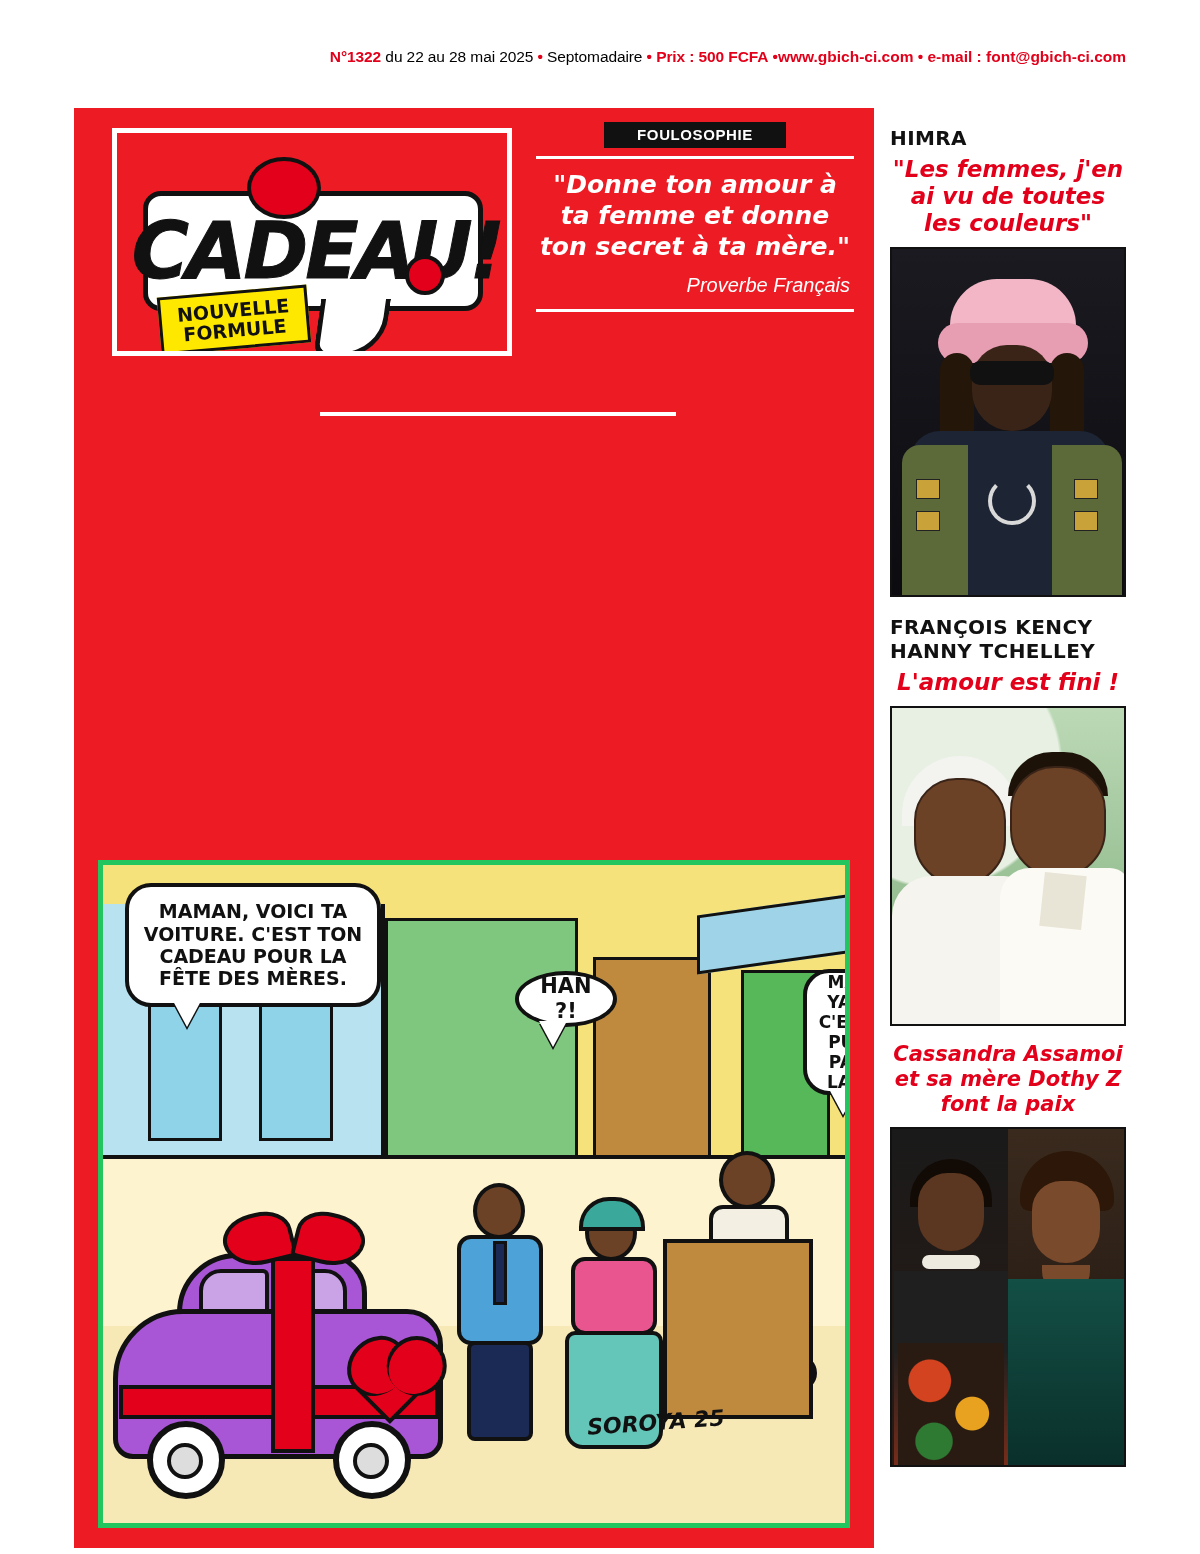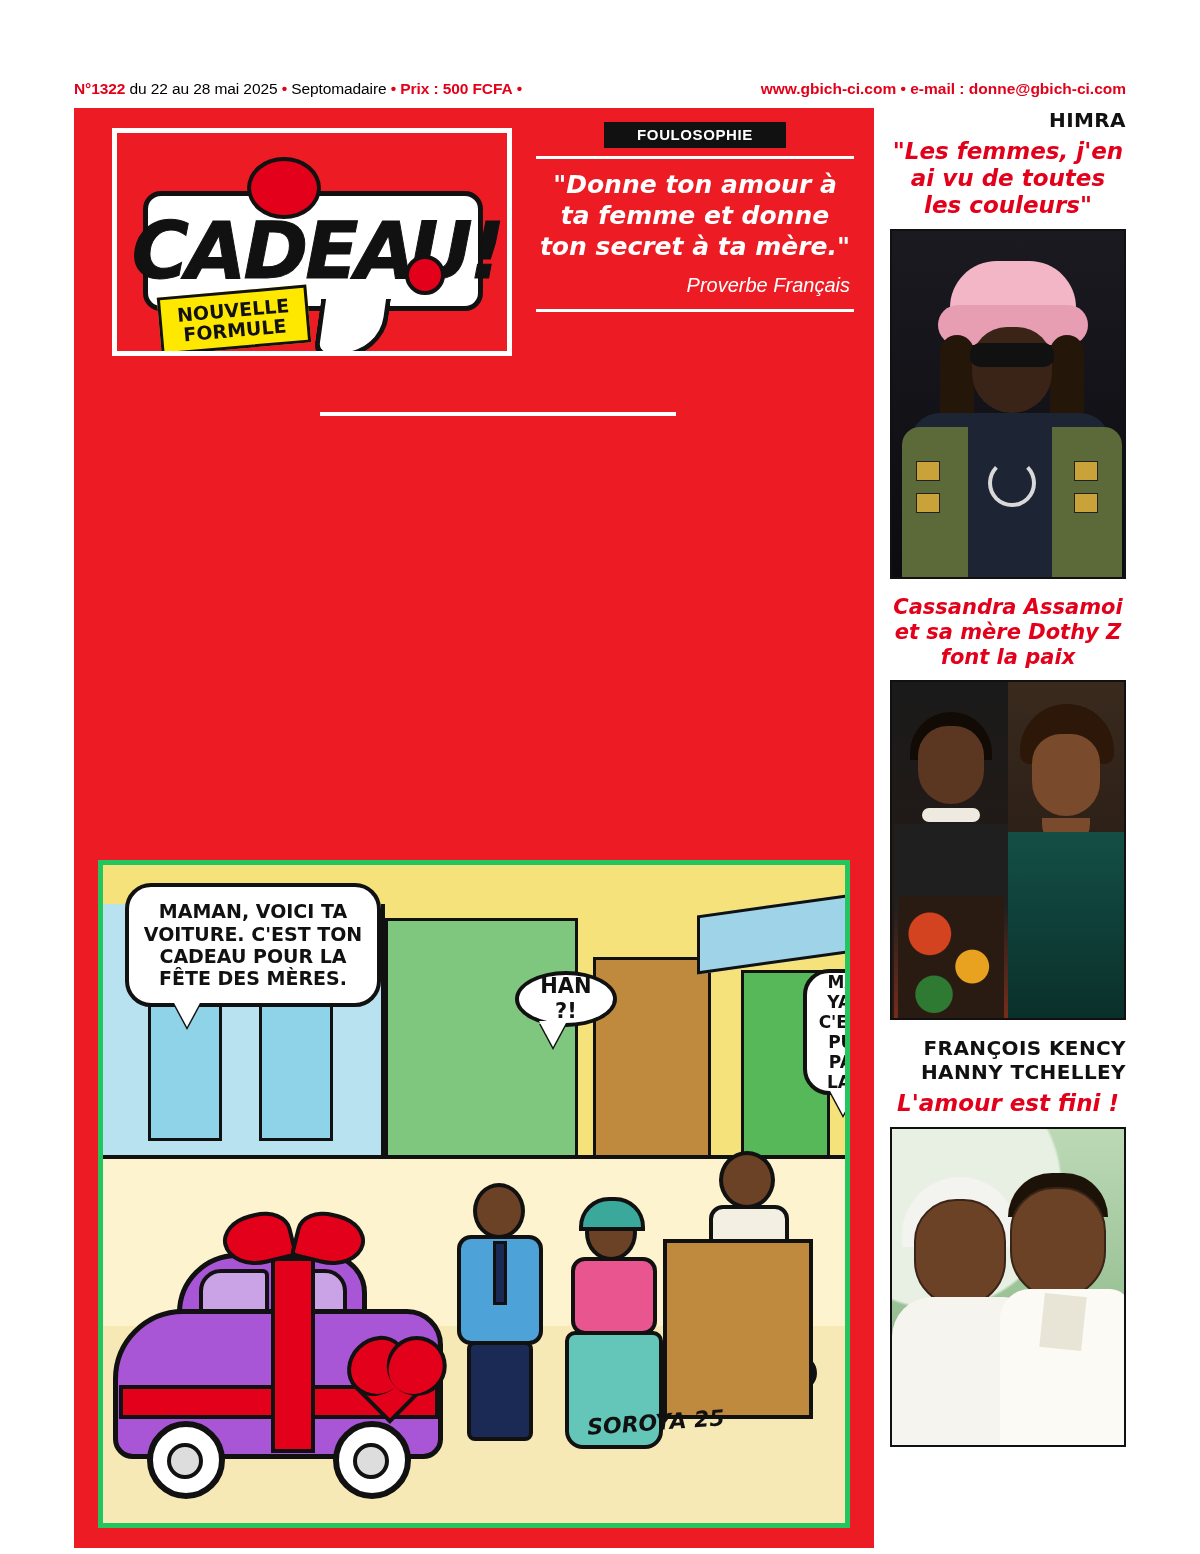--- a/index.html
+++ b/index.html
@@ -7,23 +7,22 @@
     width: 1200px; height: 1554px;
     background: #ffffff;
     font-family: "Liberation Sans", sans-serif;
     overflow: hidden;
   }
   .page { position: relative; width: 1200px; height: 1554px; background: #fff; }
 
   
   .topbar {
     position: absolute; left: 0; top: 0; width: 1200px; height: 74px;
-    display: flex; align-items: flex-end; justify-content: space-between;
+    display: flex; align-items: flex-end; justify-content: flex-end;
     padding: 0 74px 8px 74px;
-    margin-top: 32px;
   }
   .topbar-left { font-size: 15.5px; color: #000; white-space: nowrap; letter-spacing: -0.1px; }
   .topbar-left b { color: #e2001a; font-weight: 700; }
   .topbar-left .sep { color: #e2001a; font-weight: 700; }
   .topbar-right { font-size: 15.5px; color: #e2001a; font-weight: 700; white-space: nowrap; }
 
   
   .redpanel {
     position: absolute; left: 74px; top: 108px;
     width: 800px; height: 1440px;
@@ -151,22 +150,22 @@
   .b4:after { left: 22px; }
   .signature {
     position: absolute; right: 120px; bottom: 88px; color: #111;
     font-size: 22px; font-weight: 700; font-style: italic;
     font-family: "DejaVu Sans", sans-serif; transform: rotate(-4deg);
   }
 
   
   .rightcol { position: absolute; left: 890px; top: 108px; width: 236px; }
   .r-title {
-    text-align: right; color: #111; font-size: 20px; font-weight: 900;
-    letter-spacing: .4px; font-family: "DejaVu Sans", sans-serif;
+    text-align: left; color: #111; font-size: 20px; font-weight: 900;
+    letter-spacing: .4px; font-family: "DejaVu Sans", sans-serif; margin-top: 18px;
   }
   .r-sub {
     text-align: center; color: #e2001a; font-size: 23px; line-height: 27px;
     font-weight: 700; font-style: italic; font-family: "DejaVu Sans", sans-serif;
     margin-top: 6px;
   }
   .r-sub.small { font-size: 21px; line-height: 25px; }
   .photo { position: relative; width: 236px; border: 2px solid #111; overflow: hidden; }
 
   
@@ -223,21 +222,21 @@
   <div class="topbar">
     <div class="topbar-left">
       <b>N°1322</b>
       <span>du 22 au 28 mai 2025</span>
       <span class="sep">•</span>
       <span>Septomadaire</span>
       <span class="sep">•</span>
       <b>Prix : 500 FCFA</b>
       <span class="sep">•</span>
     </div>
-    <div class="topbar-right">www.gbich-ci.com  •  e-mail : donne@gbich-ci.com</div>
+    <div class="topbar-right">www.gbich-ci.com  •  e-mail : font@gbich-ci.com</div>
   </div>
 
   <div class="redpanel">
 
     <div class="logo-box">
       <div class="logo-inner">
         <div class="logo-bubble"></div>
         <div class="logo-tail"></div>
         <div class="logo-dot1"></div>
         <div class="logo-text">CADEAU!</div>
@@ -332,47 +331,47 @@
         <div class="p1-jacket-r"></div>
         <div class="p1-patch" style="left:24px; top:230px;"></div>
         <div class="p1-patch" style="left:24px; top:262px;"></div>
         <div class="p1-patch" style="left:182px; top:230px;"></div>
         <div class="p1-patch" style="left:182px; top:262px;"></div>
         <div class="p1-chain"></div>
       </div>
     </div>
 
     <div style="margin-top:16px;">
+      <div class="r-title">FRANÇOIS KENCY HANNY TCHELLEY</div>
+      <div class="r-sub">L'amour est fini !</div>
+      <div class="photo ph2">
+        <div class="p2-bg"></div>
+        <div class="p2-veil"></div>
+        <div class="p2-f1"></div>
+        <div class="p2-hair2"></div>
+        <div class="p2-f2"></div>
+        <div class="p2-dress"></div>
+        <div class="p2-suit"></div>
+        <div class="p2-collar"></div>
+      </div>
+    </div>
+
+    <div style="margin-top:16px;">
       <div class="r-sub small">Cassandra Assamoi et sa mère Dothy Z font la paix</div>
       <div class="photo ph3">
         <div class="half h1">
           <div class="w1-hair"></div>
           <div class="w1-face"></div>
           <div class="w1-pearl"></div>
           <div class="w1-dress"></div>
           <div class="w1-floral"></div>
         </div>
         <div class="half h2">
           <div class="w2-hair"></div>
           <div class="w2-face"></div>
           <div class="w2-neck"></div>
           <div class="w2-dress"></div>
         </div>
       </div>
     </div>
 
-    <div style="margin-top:16px;">
-      <div class="r-title">FRANÇOIS KENCY HANNY TCHELLEY</div>
-      <div class="r-sub">L'amour est fini !</div>
-      <div class="photo ph2">
-        <div class="p2-bg"></div>
-        <div class="p2-veil"></div>
-        <div class="p2-f1"></div>
-        <div class="p2-hair2"></div>
-        <div class="p2-f2"></div>
-        <div class="p2-dress"></div>
-        <div class="p2-suit"></div>
-        <div class="p2-collar"></div>
-      </div>
-    </div>
-
   </div>
 </div>
 
 </body></html>

